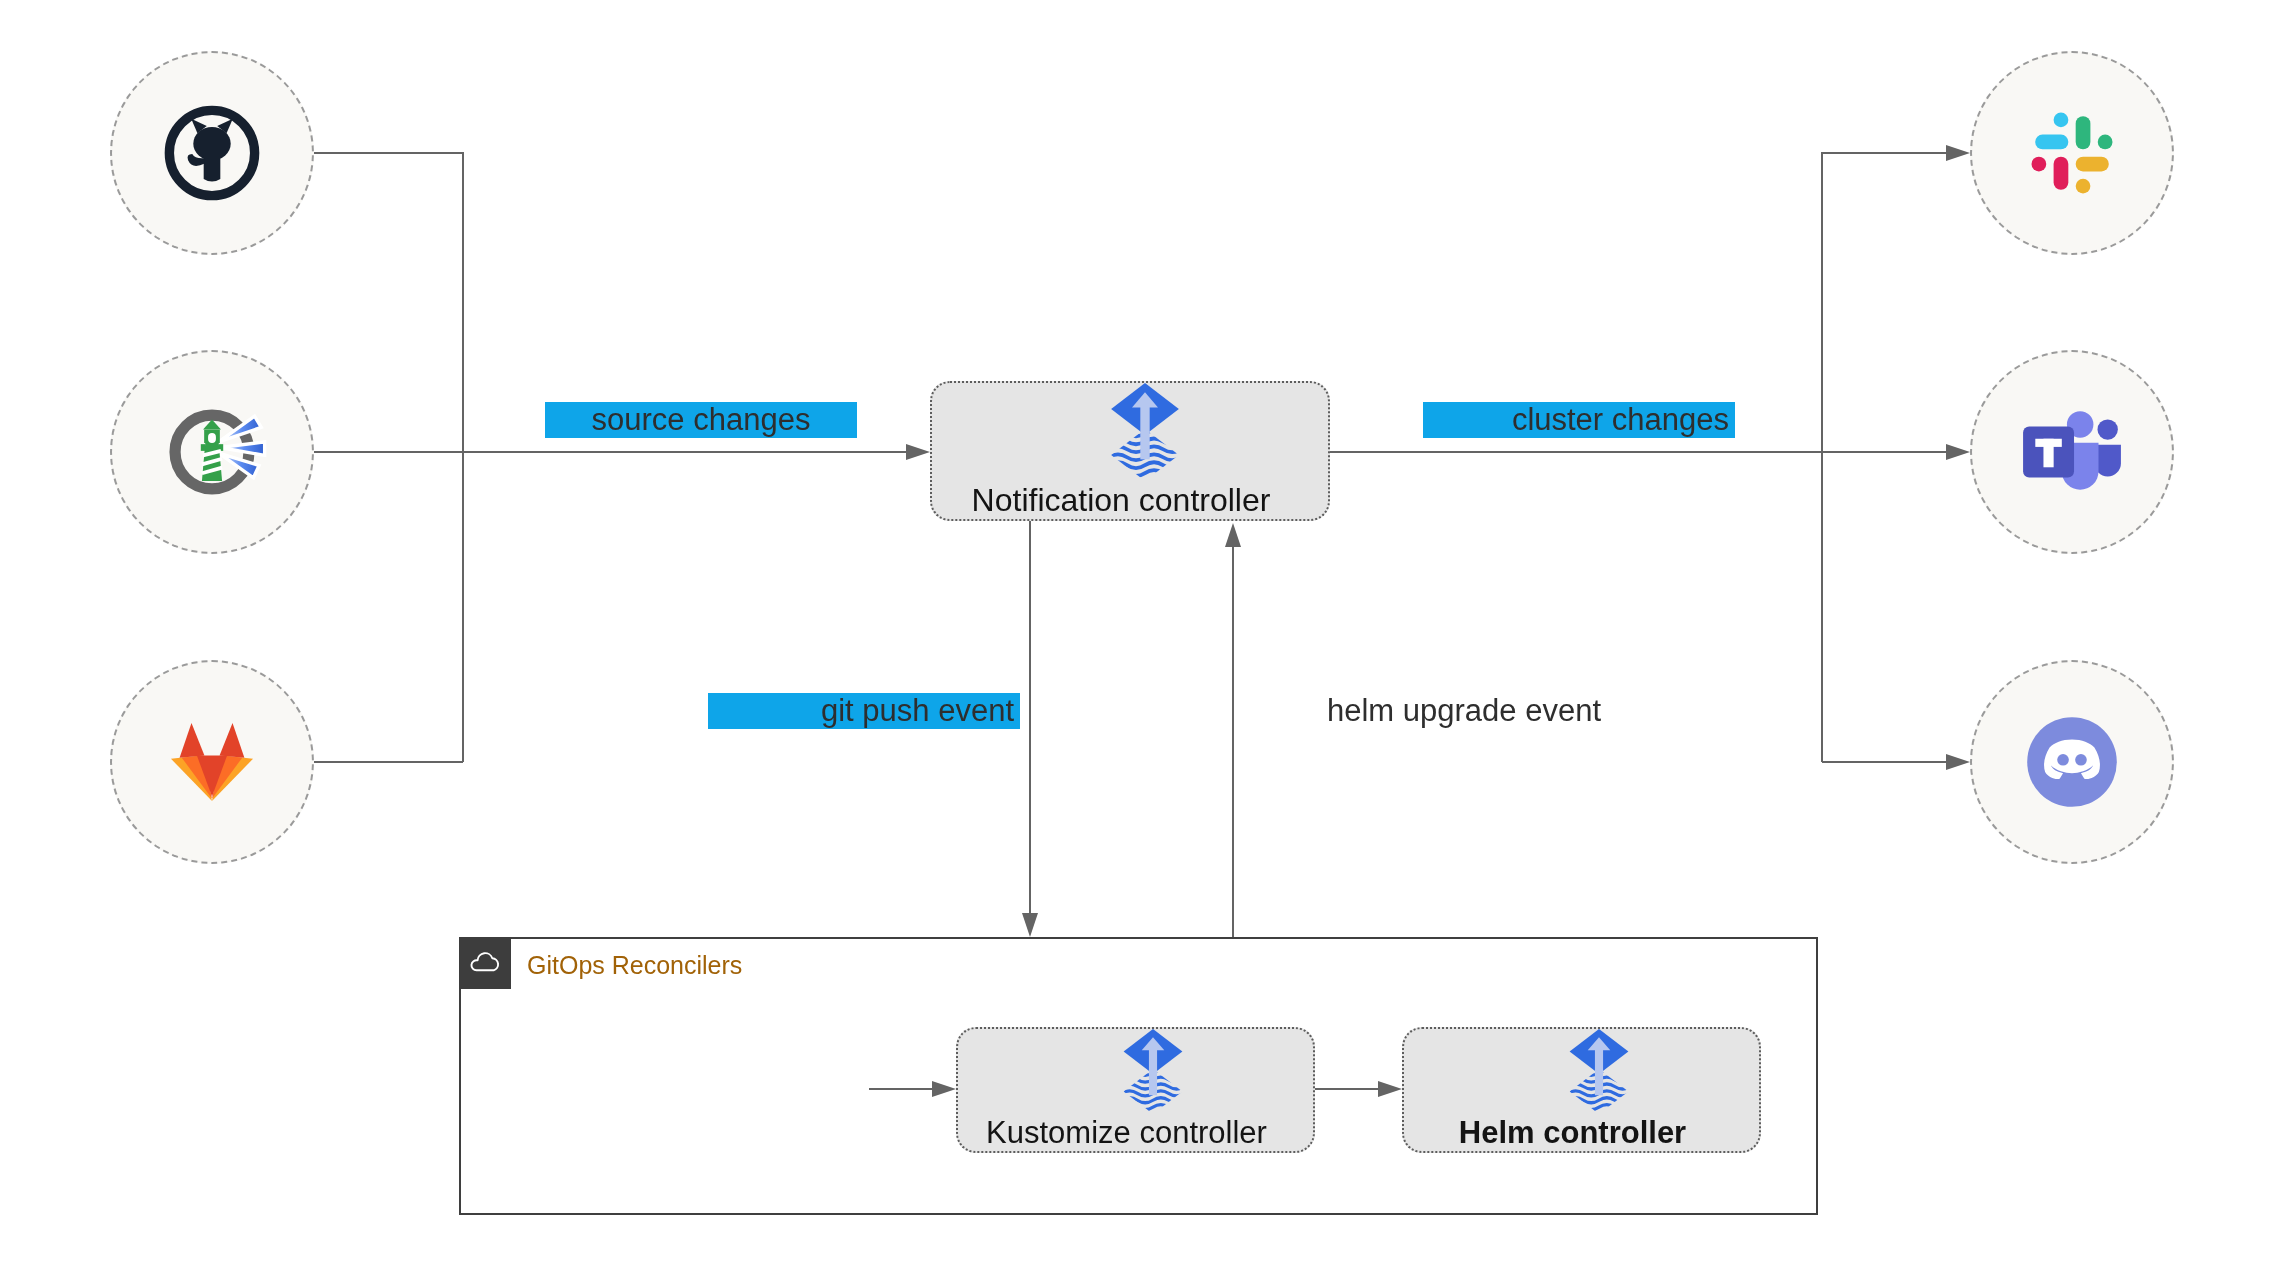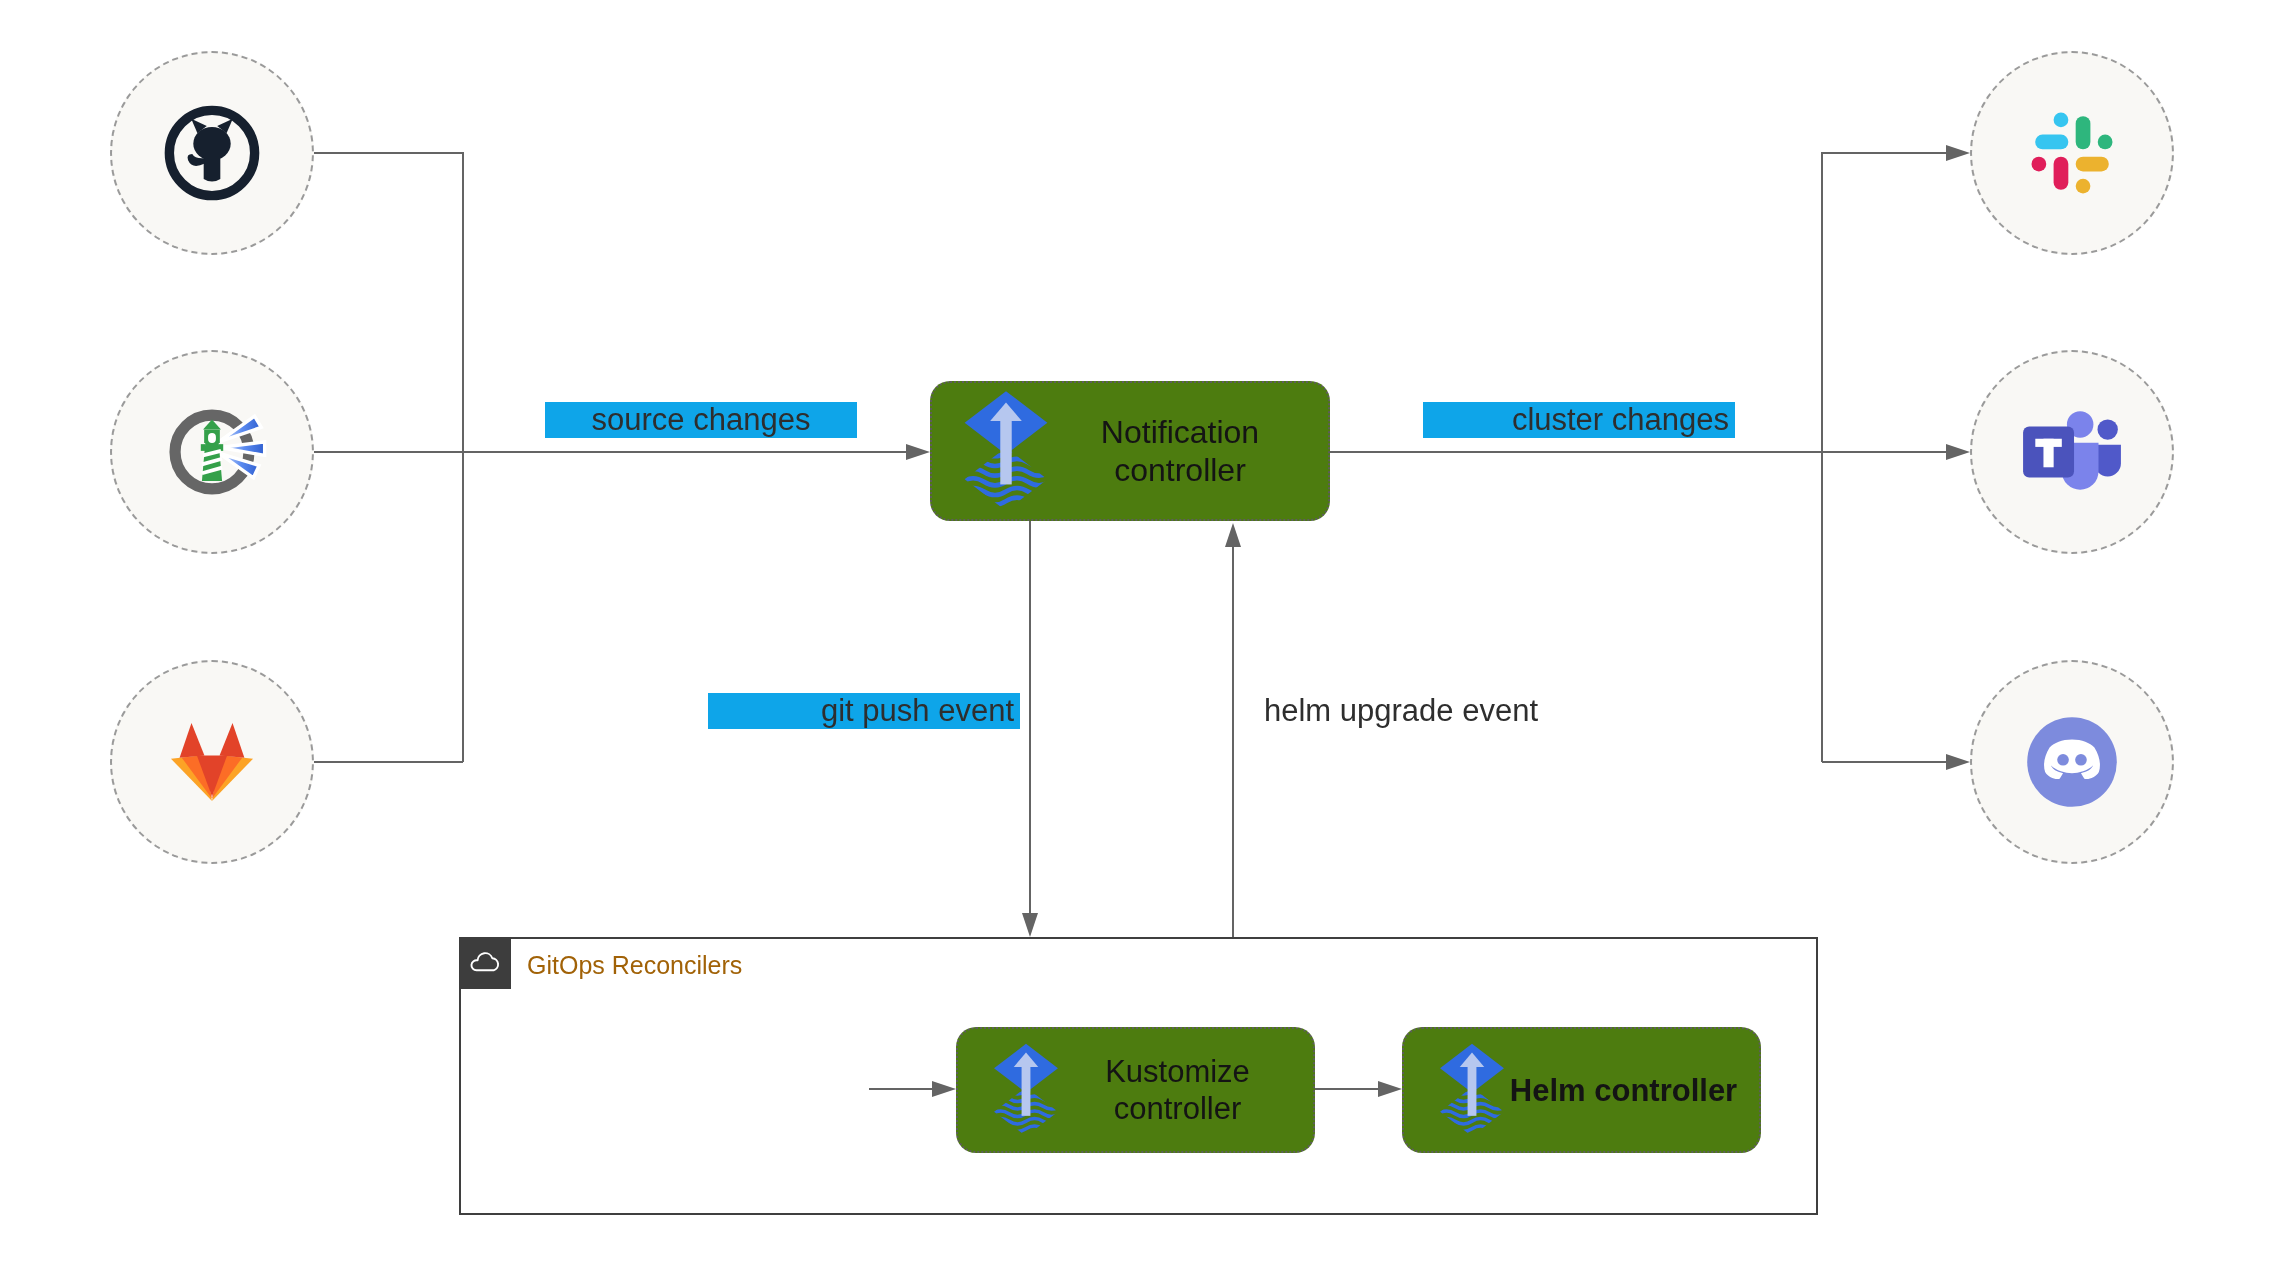--- a/index.html
+++ b/index.html
@@ -8,22 +8,22 @@
     font-family:"Liberation Sans", sans-serif;overflow:hidden;
   }
   
   .node-circle{
     position:absolute;width:204px;height:204px;border-radius:50%;
     border:2px dashed #9a9a9a;background:#f9f8f5;
     display:flex;align-items:center;justify-content:center;box-sizing:border-box;
   }
   
   .ctl-box{
-    position:absolute;background:#4d7c0f;border:2px dotted #5d5d5d;border-radius:20px;
-    box-sizing:border-box;display:flex;align-items:center;
+    position:absolute;background:#e5e5e5;border:2px dotted #5d5d5d;border-radius:20px;
+    box-sizing:border-box;display:flex;align-items:center;flex-direction:column;
   }
   .ctl-box .ctl-text{
     flex:1;text-align:center;font-size:31px;line-height:38px;color:#141414;
     padding-right:18px;
   }
   
   .h-line{position:absolute;height:2px;background:#646464;}
   .v-line{position:absolute;width:2px;background:#646464;}
   .arr-right{position:absolute;width:0;height:0;
     border-top:8px solid transparent;border-bottom:8px solid transparent;
@@ -222,21 +222,21 @@
   <div class="h-line" style="left:1822px;top:761px;width:124px;"></div>
   <div class="arr-right" style="left:1946px;top:754px;"></div>
   <div class="edge-label" style="left:1423px;top:402px;width:300px;text-align:right;">cluster changes</div>
 
   <div class="v-line" style="left:1029px;top:521px;height:392px;"></div>
   <div class="arr-down" style="left:1022px;top:913px;"></div>
   <div class="edge-label" style="left:708px;top:693px;width:300px;text-align:right;">git push event</div>
 
   <div class="v-line" style="left:1232px;top:547px;height:390px;"></div>
   <div class="arr-up" style="left:1225px;top:523px;"></div>
-  <div class="edge-label" style="left:1258px;top:693px;width:400px;text-align:left;background:none;">helm upgrade event</div>
+  <div class="edge-label" style="left:1258px;top:693px;width:400px;text-align:center;background:none;">helm upgrade event</div>
 
   <div id="gitops-box">
     <div id="gitops-badge">
       <svg width="36" height="28">
           <use href="#cloud-glyph"></use>
         </svg>
     </div>
     <div id="gitops-title">GitOps Reconcilers</div>
   </div>
 

